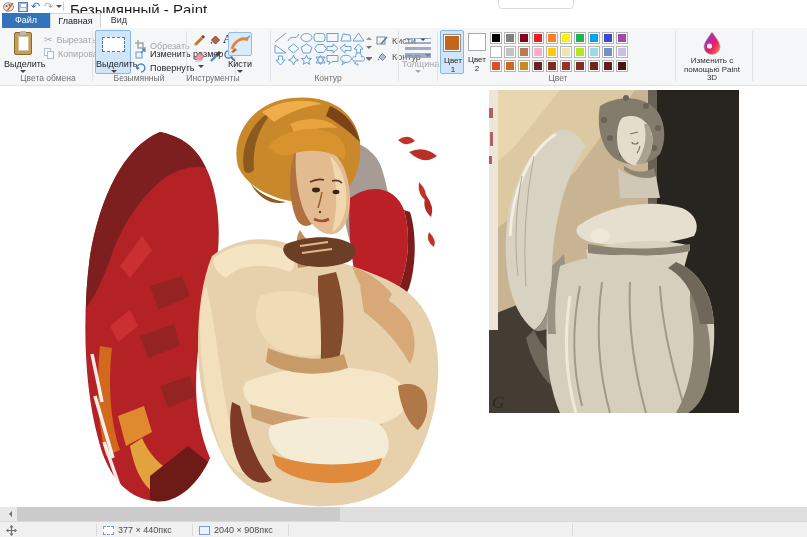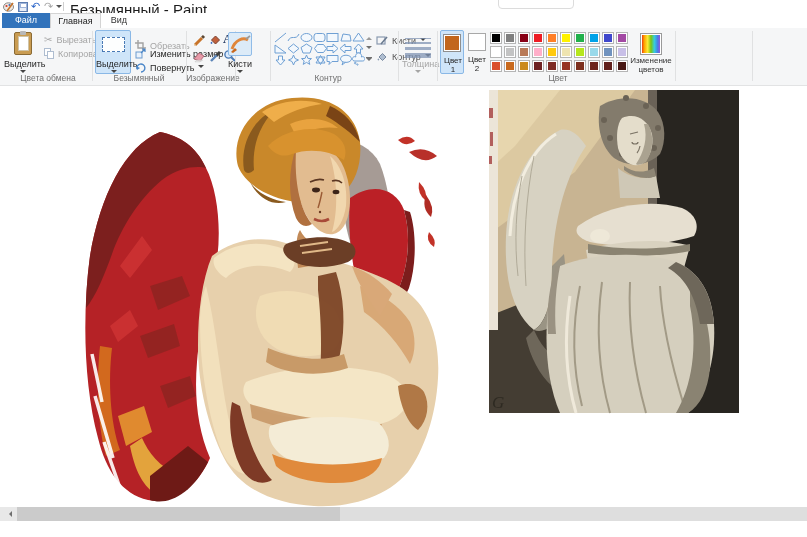--- a/index.html
+++ b/index.html
@@ -165,21 +165,21 @@
         <path d="M3,12 L9,6" stroke="#5a84b8" stroke-width="2.4"></path>
         <path d="M8.6,6.4 L12,3" stroke="#404040" stroke-width="3"></path>
       </svg>
     </div>
     <div class="toolcell" style="left:223px;top:21px">
       <svg width="14" height="14">
         <circle cx="5.5" cy="5.5" r="3.6" fill="#dceafc" stroke="#4a7ab5" stroke-width="1.4"></circle>
         <path d="M8.3,8.3 L12,12" stroke="#4a7ab5" stroke-width="2"></path>
       </svg>
     </div>
-    <div class="glabel" style="left:185px;width:56px">Изображение</div>
+    <div class="glabel" style="left:185px;width:56px">Инструменты</div>
     <div class="rsep" style="left:235px"></div>
 
     <div class="bigbtn" style="left:224px;top:2px;width:32px;height:44px">
       <div class="abs" style="left:4px;top:2px;width:24px;height:24px;background:#dcebf8;border:1px solid #90bce8;border-radius:2px;box-sizing:border-box">
         <svg width="22" height="22">
           <path d="M3,16 C6,7 14,4 19,7" stroke="#e0863a" stroke-width="3" fill="none"></path>
           <path d="M2,19 l4,-4 2,2 -4,3 Z" fill="#c8681e"></path>
           <path d="M17,6 L21,3" stroke="#9a9a9a" stroke-width="1.6"></path>
         </svg>
       </div>
@@ -289,26 +289,36 @@
           <div class="swatch" style="background: rgb(110, 33, 33);"></div>
           <div class="swatch" style="background: rgb(125, 42, 35);"></div>
           <div class="swatch" style="background: rgb(150, 51, 35);"></div>
           <div class="swatch" style="background: rgb(125, 48, 30);"></div>
           <div class="swatch" style="background: rgb(111, 37, 29);"></div>
           <div class="swatch" style="background: rgb(96, 31, 27);"></div>
           <div class="swatch" style="background: rgb(72, 23, 19);"></div>
         </div>
     </div>
     <div class="glabel" style="left:530px;width:56px">Цвет</div>
-    <div class="bigbtn" style="left:630px;top:2px;width:42px;height:44px">
-      <div class="rainbow" style="margin:3px auto 0"></div>
-      <div class="abs" style="left:0;top:27px;width:42px;text-align:center;font-size:8px;line-height:8.5px;color:#333">Изменение цветов</div>
-    </div>
     <div class="rsep" style="left:675px"></div>
 
+    <div class="bigbtn" style="left:678px;top:2px;width:68px;height:44px">
+      <svg style="margin-top:1px" width="20" height="24">
+        <defs>
+            <linearGradient id="p3d" x1="0" y1="0" x2="1" y2="1">
+          <stop offset="0" stop-color="#7b3ff2"></stop>
+              <stop offset=".6" stop-color="#e91e63"></stop>
+              <stop offset="1" stop-color="#ff8a3c"></stop>
+        </linearGradient>
+          </defs>
+        <path d="M10,1 C15,8 18,12 18,16 a8,7.5 0 1 1 -16,0 C2,12 5,8 10,1 Z" fill="url(#p3d)" stroke="#b0b0b0" stroke-width=".6"></path>
+        <circle cx="7.5" cy="15" r="2.6" fill="#fff" opacity=".9"></circle>
+      </svg>
+      <div class="abs" style="left:0;top:27px;width:68px;text-align:center;font-size:8px;line-height:8.5px;color:#333">Изменить с помощью Paint 3D</div>
+    </div>
     <div class="rsep" style="left:752px"></div>
   </div>
 
   <div class="abs canvas">
     <svg width="807" height="421" viewBox="0 0 807 421">
 
       <g>
 
         <path d="M336,52 C356,54 372,62 380,78 C390,104 394,140 388,166 C380,184 362,180 352,162 C344,140 338,96 336,52 Z" fill="#9c9089" opacity=".9"></path>
 
@@ -422,14 +432,28 @@
     </svg>
   </div>
 
   <div class="abs hscroll">
     <div class="hs-btn">
       <div class="hs-arrow"></div>
     </div>
     <div class="hs-thumb"></div>
   </div>
 
+  <div class="abs statusbar">
+    <svg class="abs" style="left:6px;top:3px" width="11" height="11">
+      <path d="M5.5,0.5 V10.5 M0.5,5.5 H10.5" stroke="#6f6f6f" stroke-width="1.2"></path>
+      <path d="M5.5,0 l-2,2.4 h4 Z M5.5,11 l-2,-2.4 h4 Z M0,5.5 l2.4,-2 v4 Z M11,5.5 l-2.4,-2 v4 Z" fill="#6f6f6f"></path>
+    </svg>
+    <div class="ssep" style="left:96px"></div>
+    <div class="sel-ic" style="left:103px;top:4px"></div>
+    <div class="stext" style="left:118px">377 × 440пкс</div>
+    <div class="ssep" style="left:192px"></div>
+    <div class="img-ic" style="left:199px;top:4px"></div>
+    <div class="stext" style="left:214px">2040 × 908пкс</div>
+    <div class="ssep" style="left:288px"></div>
+    <div class="ssep" style="left:572px"></div>
+  </div>
 
 </div>
 
 </body></html>

